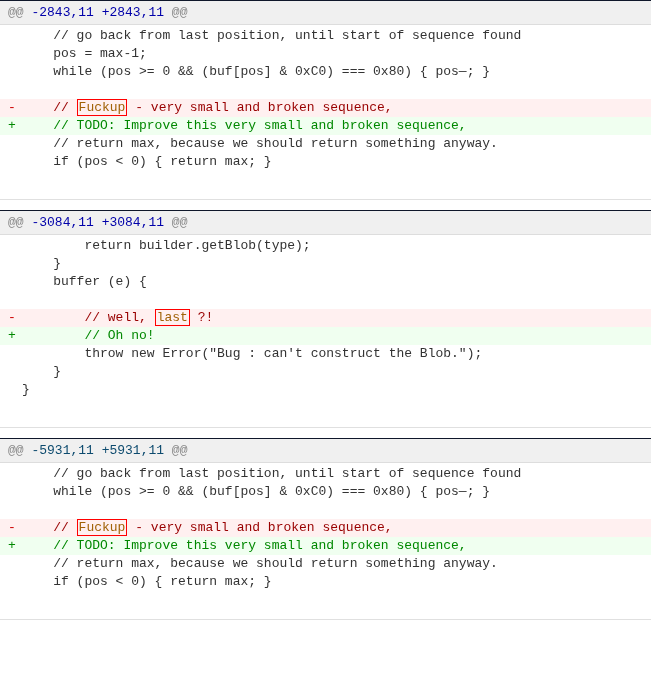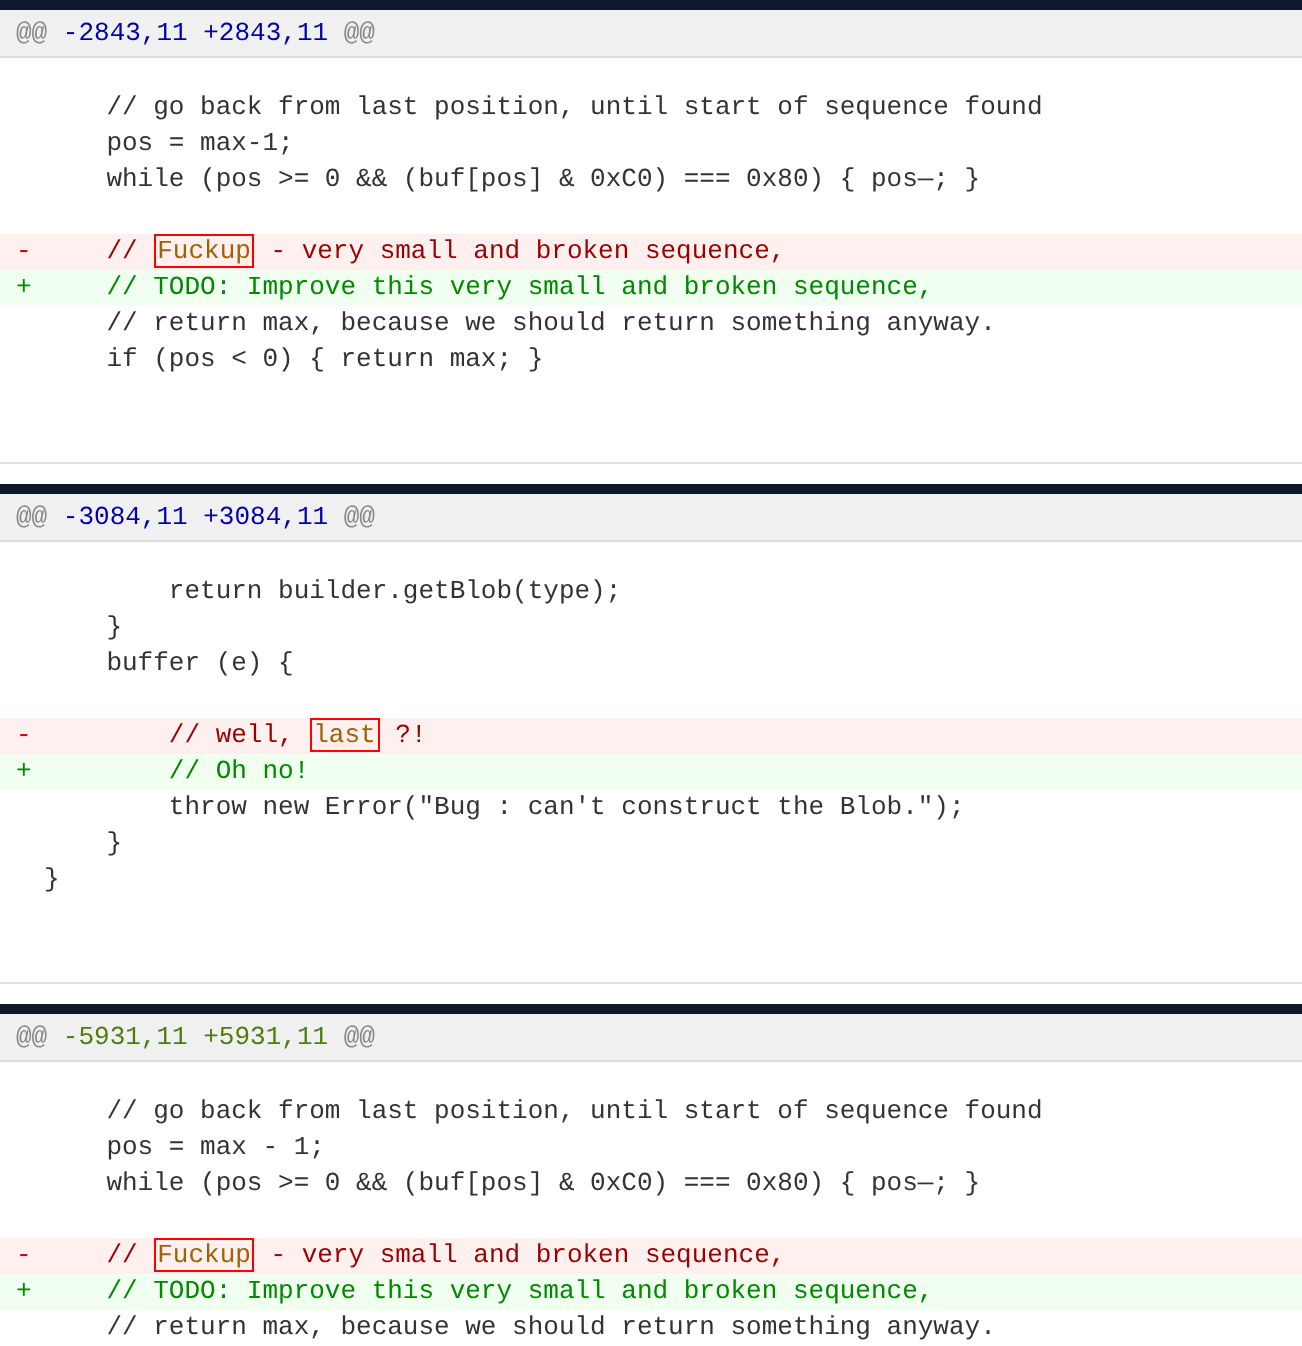--- a/index.html
+++ b/index.html
@@ -19,25 +19,25 @@
     .diff-block {
       border-bottom: 1px solid #e0e0e0;
       padding-bottom: 8px;
       margin-bottom: 0;
     }
     .diff-header {
       background: #f0f0f0;
       color: #555;
       padding: 4px 8px;
       font-size: 13px;
-      border-top: 5px solid #0f172a;
+      border-top: 1px solid #0f172a;
       border-bottom: 1px solid #ddd;
     }
     .code-area {
-      padding: 16px 0;
+      padding: 2px 0;
     }
     .line {
       display: flex;
       min-height: 18px;
       line-height: 18px;
       padding: 0 0 0 8px;
       white-space: pre;
     }
     .line.normal { background: #fff; color: #333; }
     .line.removed { background: #fff0f0; color: #900; }
@@ -118,26 +118,25 @@
       <div class="line normal"><span class="line-prefix"> </span><span class="line-content">}</span></div>
       <div class="line normal"><span class="line-prefix"> </span><span class="line-content"></span></div>
     </div>
   </div>
 
   <div class="spacer"></div>
 
   <div class="diff-block">
     <div class="diff-header">
       <span style="color:#888;">@@</span>
-      <span style="color:#4d7c0f;"> -5931,11 +5931,11 </span>
+      <span style="color:#0c4a6e;"> -5931,11 +5931,11 </span>
       <span style="color:#888;">@@</span>
     </div>
     <div class="code-area">
       <div class="line normal"><span class="line-prefix"> </span><span class="line-content">    // go back from last position, until start of sequence found</span></div>
-      <div class="line normal"><span class="line-prefix"> </span><span class="line-content">    pos = max - 1;</span></div>
       <div class="line normal"><span class="line-prefix"> </span><span class="line-content">    while (pos &gt;= 0 &amp;&amp; (buf[pos] &amp; 0xC0) === 0x80) { pos—; }</span></div>
       <div class="line normal"><span class="line-prefix"> </span><span class="line-content"></span></div>
       <div class="line removed">
         <span class="line-prefix">-</span>
         <span class="line-content">    // <span class="highlight-box">Fuckup</span> - very small and broken sequence,</span>
       </div>
       <div class="line added">
         <span class="line-prefix">+</span>
         <span class="line-content">    // TODO: Improve this very small and broken sequence,</span>
       </div>

